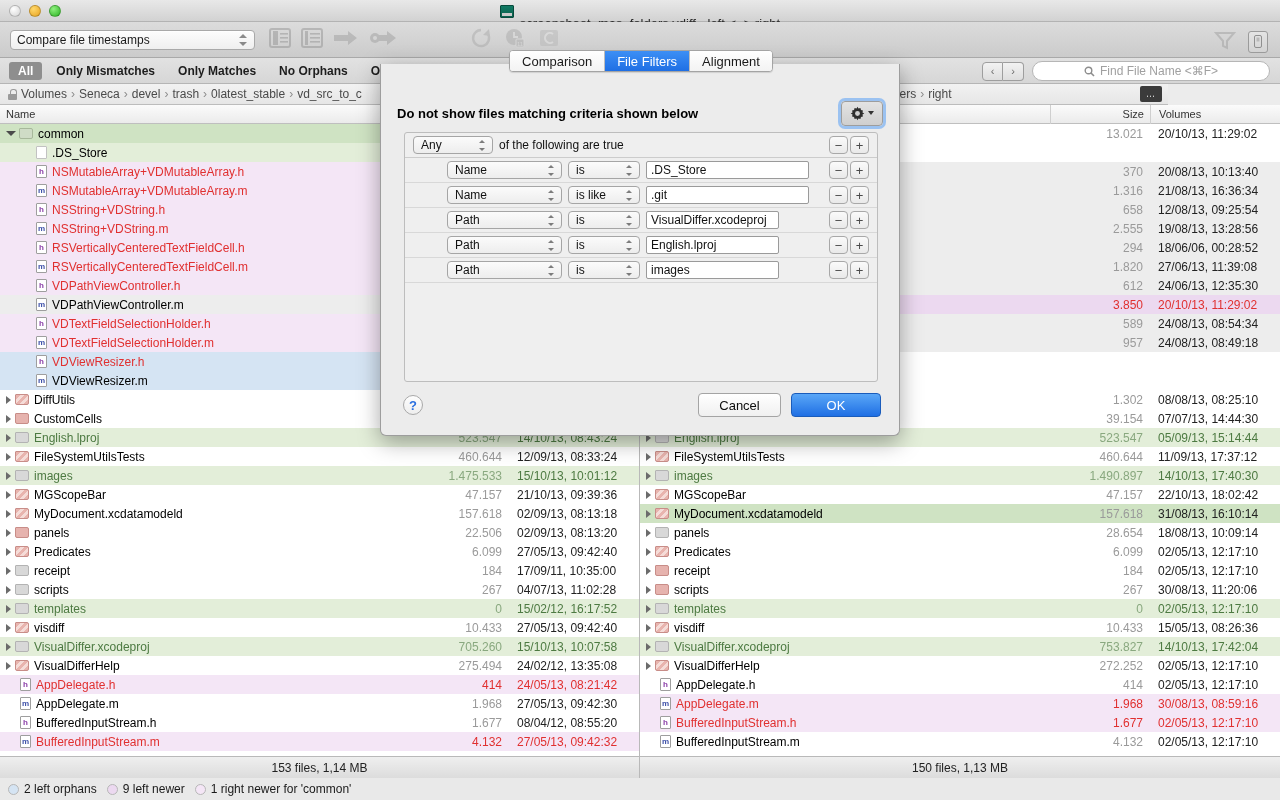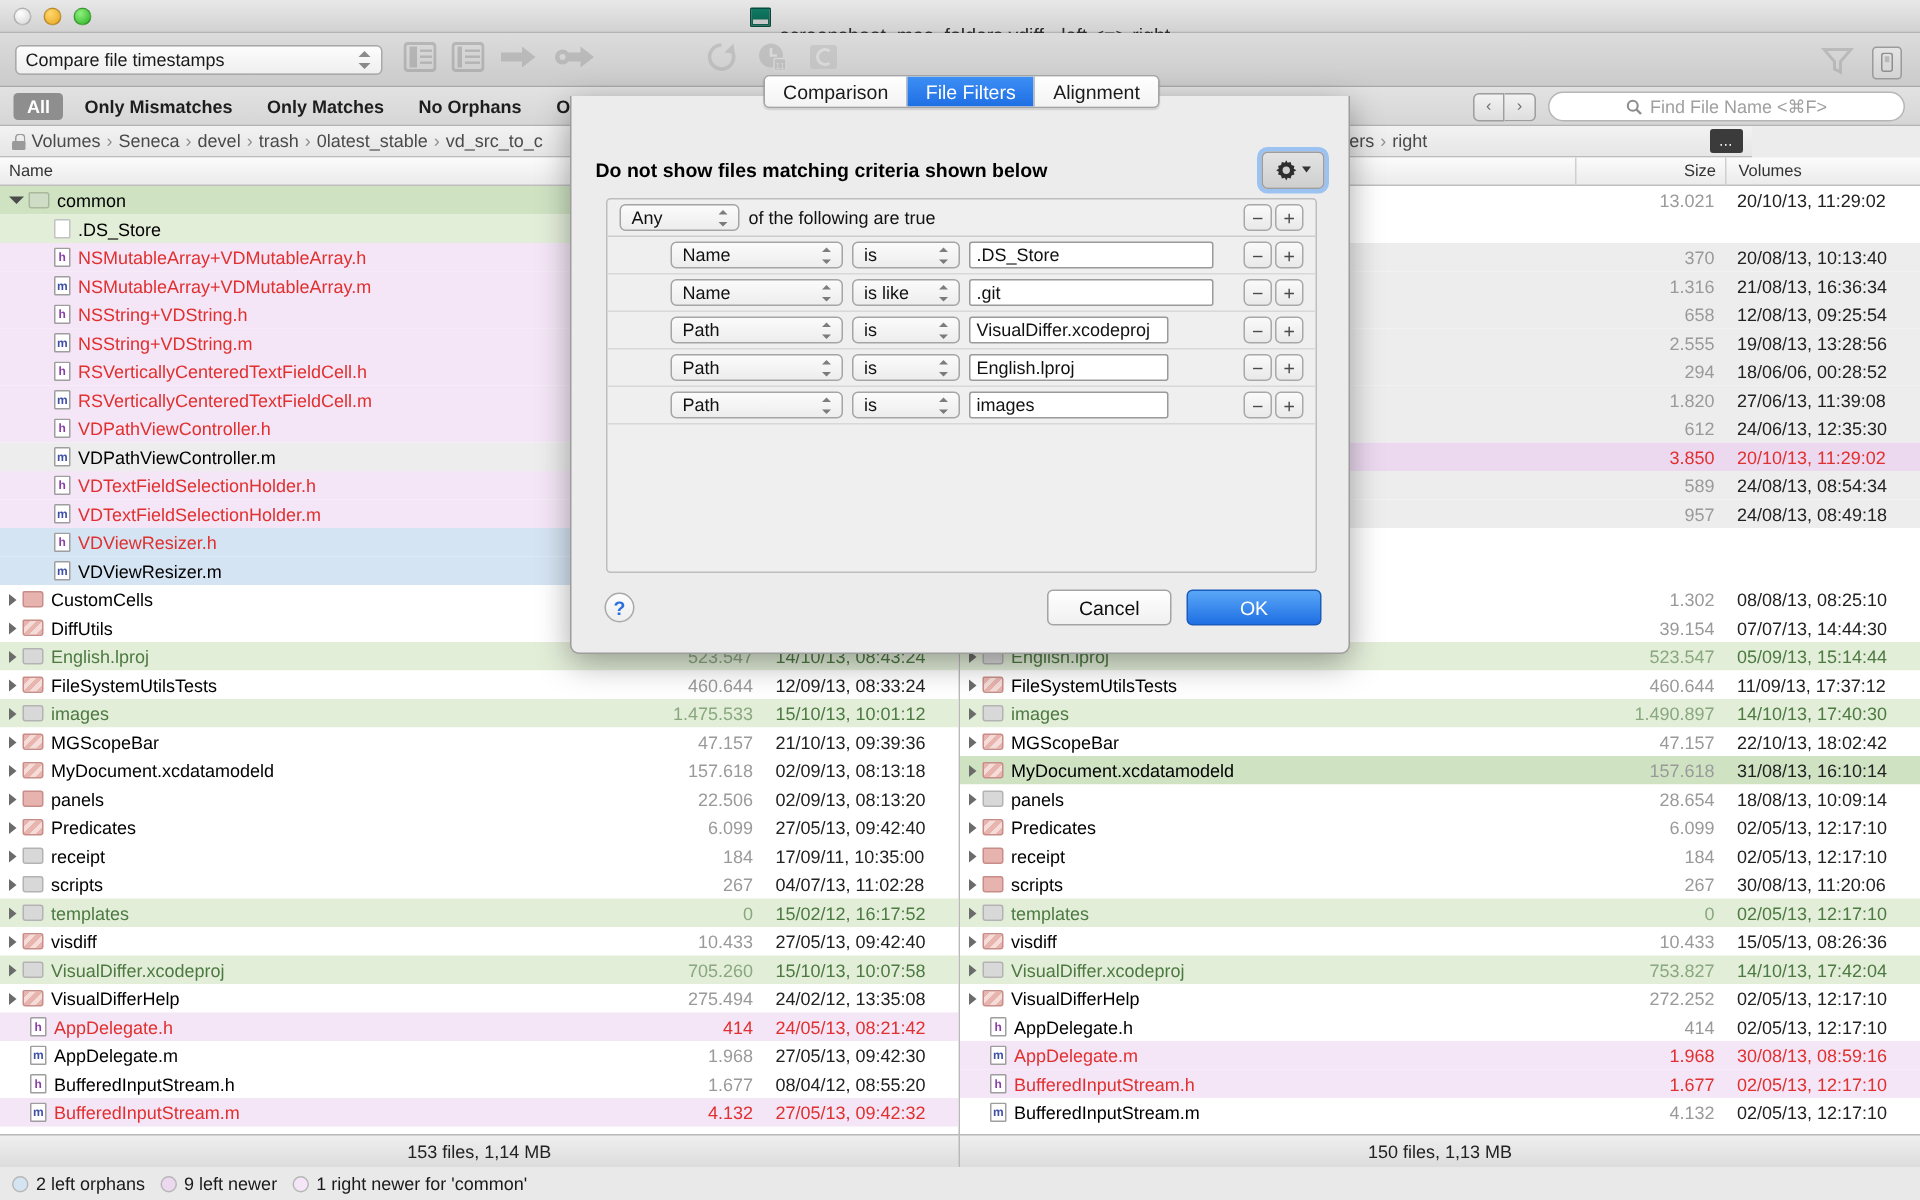--- a/index.html
+++ b/index.html
@@ -620,34 +620,34 @@
           <span class="tri none"></span>
           <span class="fileicon m">m</span>
           <span>VDViewResizer.m</span>
         </span>
         <span class="sz"></span>
         <span class="md"></span>
       </div>
       <div class="row bg-white ">
         <span class="nm indent0">
           <span class="tri"></span>
+          <span class="fld striped"></span>
+          <span>DiffUtils</span>
+        </span>
+        <span class="sz">39.154</span>
+        <span class="md">07/07/13, 14:44:30</span>
+      </div>
+      <div class="row bg-white ">
+        <span class="nm indent0">
+          <span class="tri"></span>
           <span class="fld pink"></span>
           <span>CustomCells</span>
         </span>
         <span class="sz">1.302</span>
         <span class="md">08/08/13, 08:25:10</span>
-      </div>
-      <div class="row bg-white ">
-        <span class="nm indent0">
-          <span class="tri"></span>
-          <span class="fld striped"></span>
-          <span>DiffUtils</span>
-        </span>
-        <span class="sz">39.154</span>
-        <span class="md">07/07/13, 14:44:30</span>
       </div>
       <div class="row bg-greenlite txt-green">
         <span class="nm indent0">
           <span class="tri"></span>
           <span class="fld plain"></span>
           <span>English.lproj</span>
         </span>
         <span class="sz">523.547</span>
         <span class="md">14/10/13, 08:43:24</span>
       </div>

